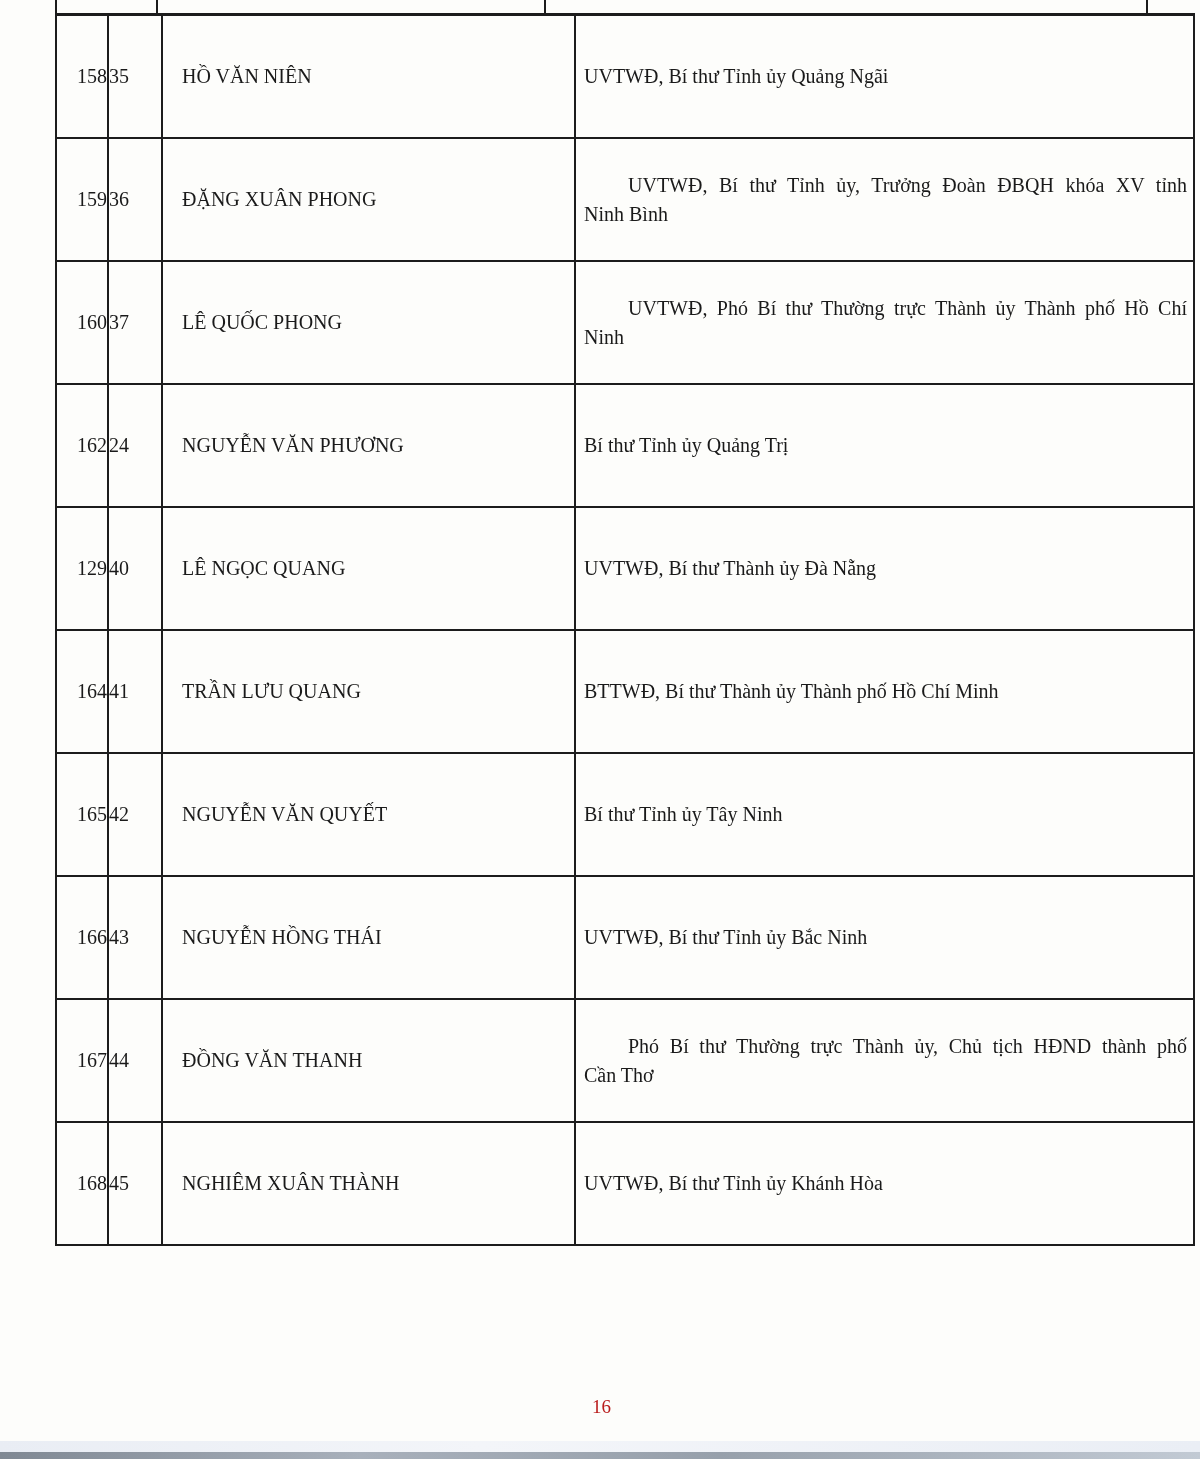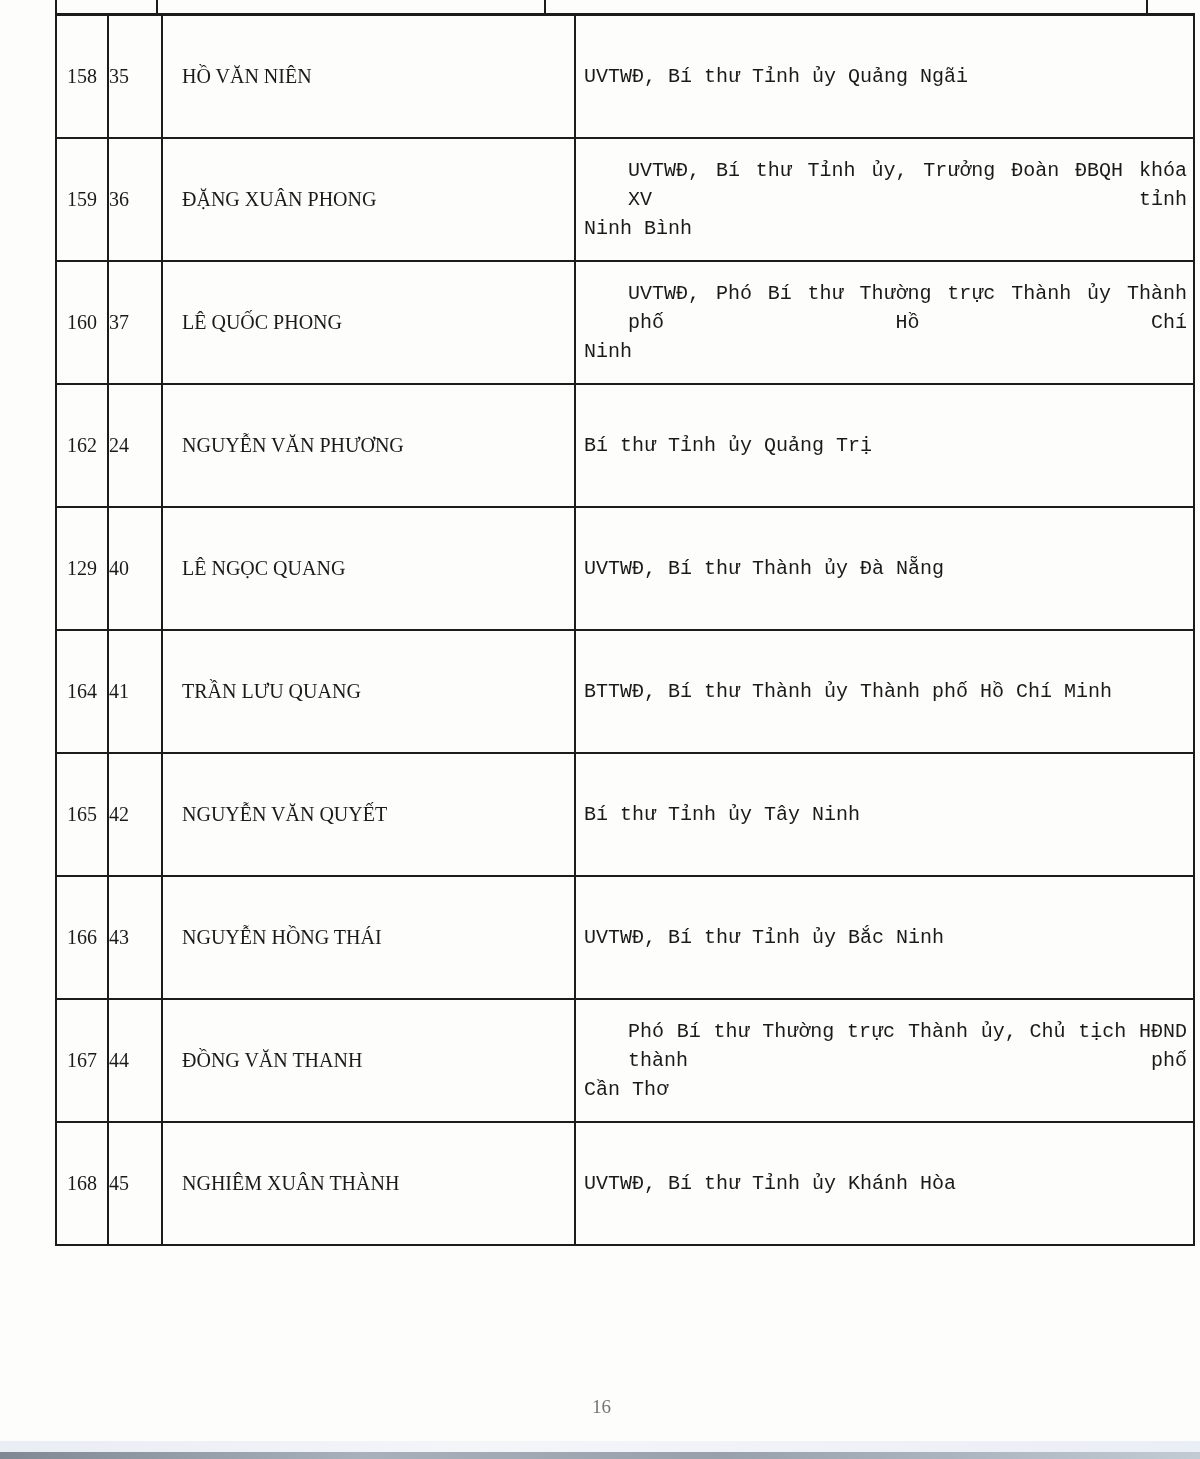--- a/index.html
+++ b/index.html
@@ -31,33 +31,33 @@
   }
   .doc-table td{
     border:2px solid #1c1c1c;
     height:121px;
     vertical-align:middle;
     font-size:20px;
     line-height:1.45;
     padding:0;
     overflow:hidden;
   }
-  .doc-table td.c-stt{width:50px;text-align:center;margin-left:24px;}
+  .doc-table td.c-stt{width:50px;text-align:right;margin-left:24px;}
   .doc-table td.c-no{width:52px;text-align:left;}
   .doc-table td.c-name{width:388px;text-align:left;padding-left:19px;padding-right:4px;}
   .doc-table td.c-pos{width:603px;text-align:left;padding-left:8px;padding-right:6px;}
   .doc-table tr:first-child td{border-top:3px solid #1c1c1c;}
 
-  .pos-line{display:block;font-family:Liberation Mono, monospace;}
+  .pos-line{display:block;}
   .pos-line.justified{text-align:justify;text-align-last:justify;margin-left:44px;}
   .pos-line:empty{display:none;}
 
   .page-number{
     position:absolute;left:55px;top:1396px;width:1093px;
-    text-align:center;font-size:19px;color:#737373;
+    text-align:center;font-size:19px;color:#b91c1c;
   }
 
   
   .scan-tint{
     position:absolute;left:0;top:1441px;width:1200px;height:11px;
     background:linear-gradient(to right,#e9edf4,#f3f5f9 40%,#eaeef5);
   }
   .scan-edge{
     position:absolute;left:0;top:1452px;width:1200px;height:7px;
     background:linear-gradient(to right,#7f8893,#a8b0bb 30%,#97a0ab 60%,#c2cad4);

